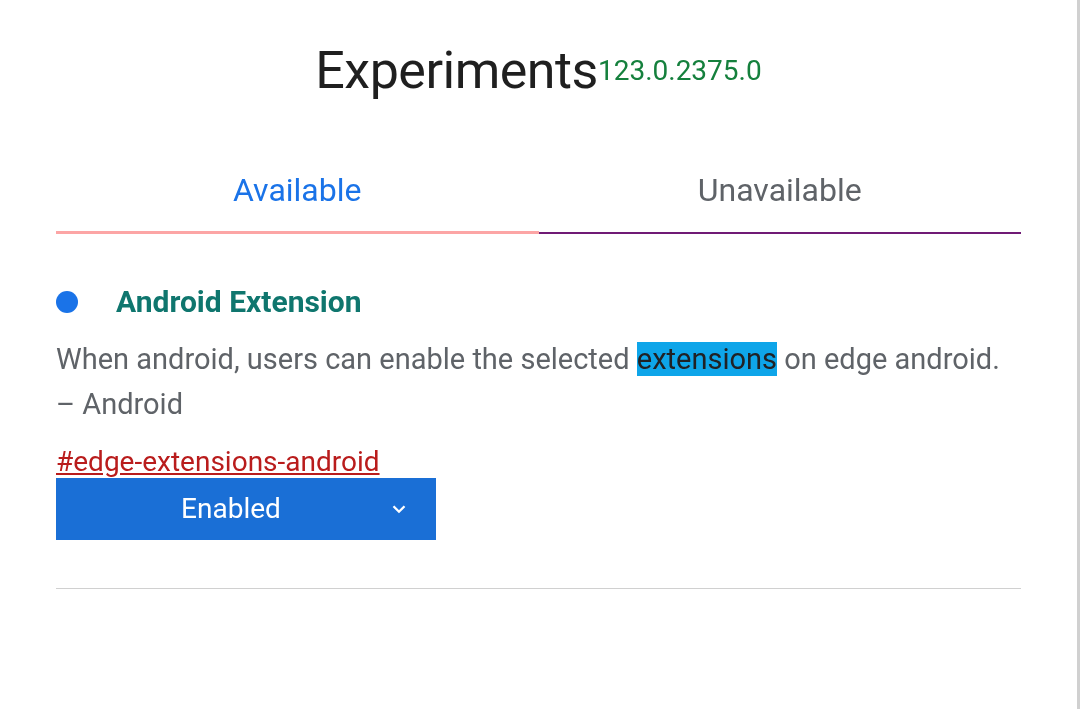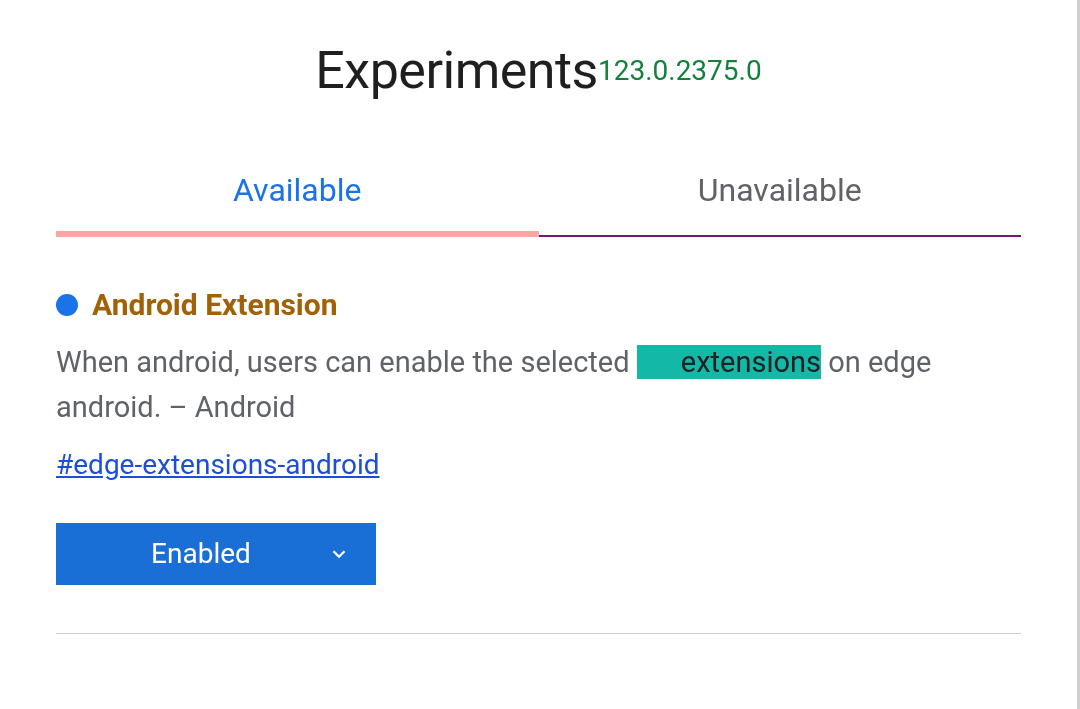--- a/index.html
+++ b/index.html
@@ -42,70 +42,69 @@
       text-align: center;
       padding: 0 0 22px 0;
       font-size: 32px;
       cursor: pointer;
       position: relative;
       color: #5f6368;
       border-bottom: 2px solid #701a75;
     }
     .tab.active {
       color: #1a73e8;
-      border-bottom: 6px solid #fca5a5;
+      border-bottom: 3px solid #fca5a5;
     }
     .flag-block {
       margin-top: 50px;
     }
     .flag-title-row {
       display: flex;
       align-items: center;
       gap: 14px;
       margin-bottom: 18px;
     }
     .status-dot {
       width: 22px;
       height: 22px;
       border-radius: 50%;
       background: #1a73e8;
       flex-shrink: 0;
     }
     .flag-title {
       font-size: 30px;
       font-weight: 700;
-      color: #a16207;
+      color: #0f766e;
+      margin-left: 24px;
     }
     .flag-desc {
       font-size: 29px;
       color: #5f6368;
       line-height: 1.55;
       margin-bottom: 18px;
     }
     .highlight {
-      background: #14b8a6;
+      background: #0ea5e9;
       color: #202124;
-      padding-left: 44px;
     }
     .flag-anchor {
       font-size: 28px;
-      color: #1d4ed8;
+      color: #b91c1c;
       text-decoration: underline;
       cursor: pointer;
       display: inline-block;
-      margin-bottom: 42px;
     }
     .dropdown {
       display: inline-flex;
       align-items: center;
       justify-content: center;
       background: #1a6fd6;
       color: #fff;
       font-size: 28px;
-      width: 320px;
+      width: 380px;
       height: 62px;
       cursor: pointer;
       position: relative;
     }
     .dropdown-label {
       margin-right: 30px;
     }
     .chevron {
       position: absolute;
       right: 26px;

